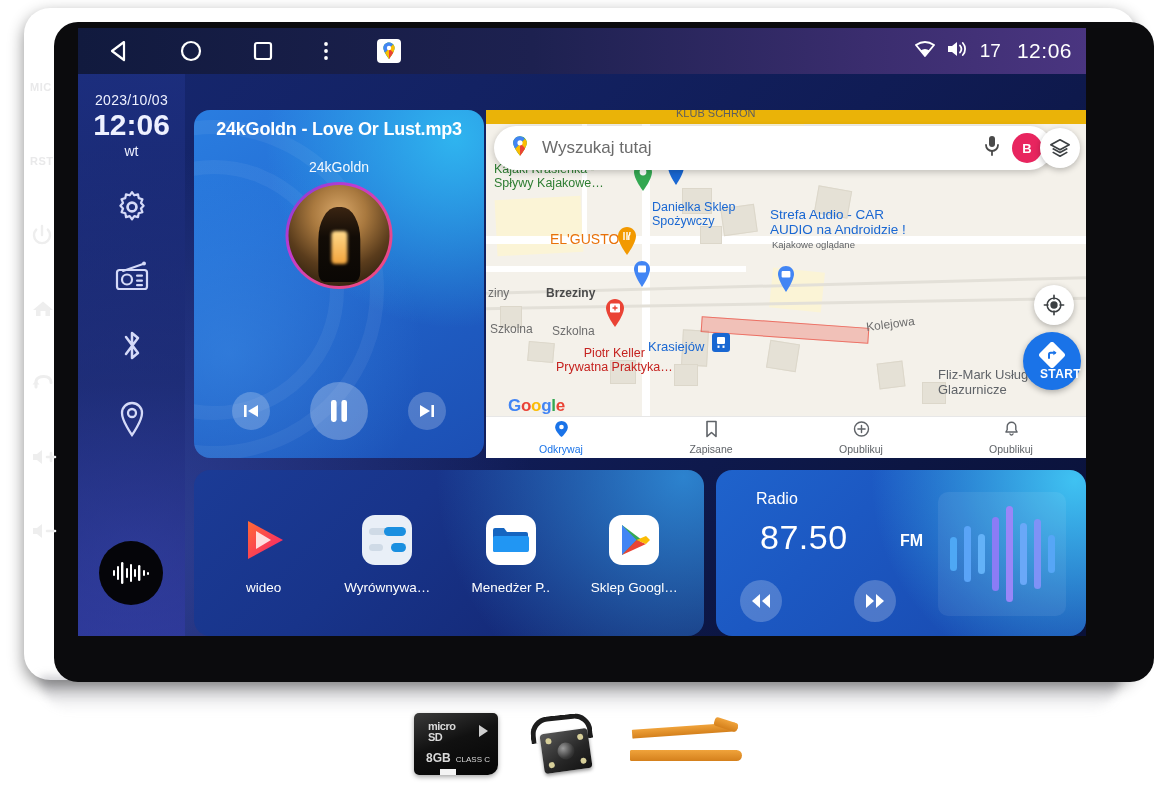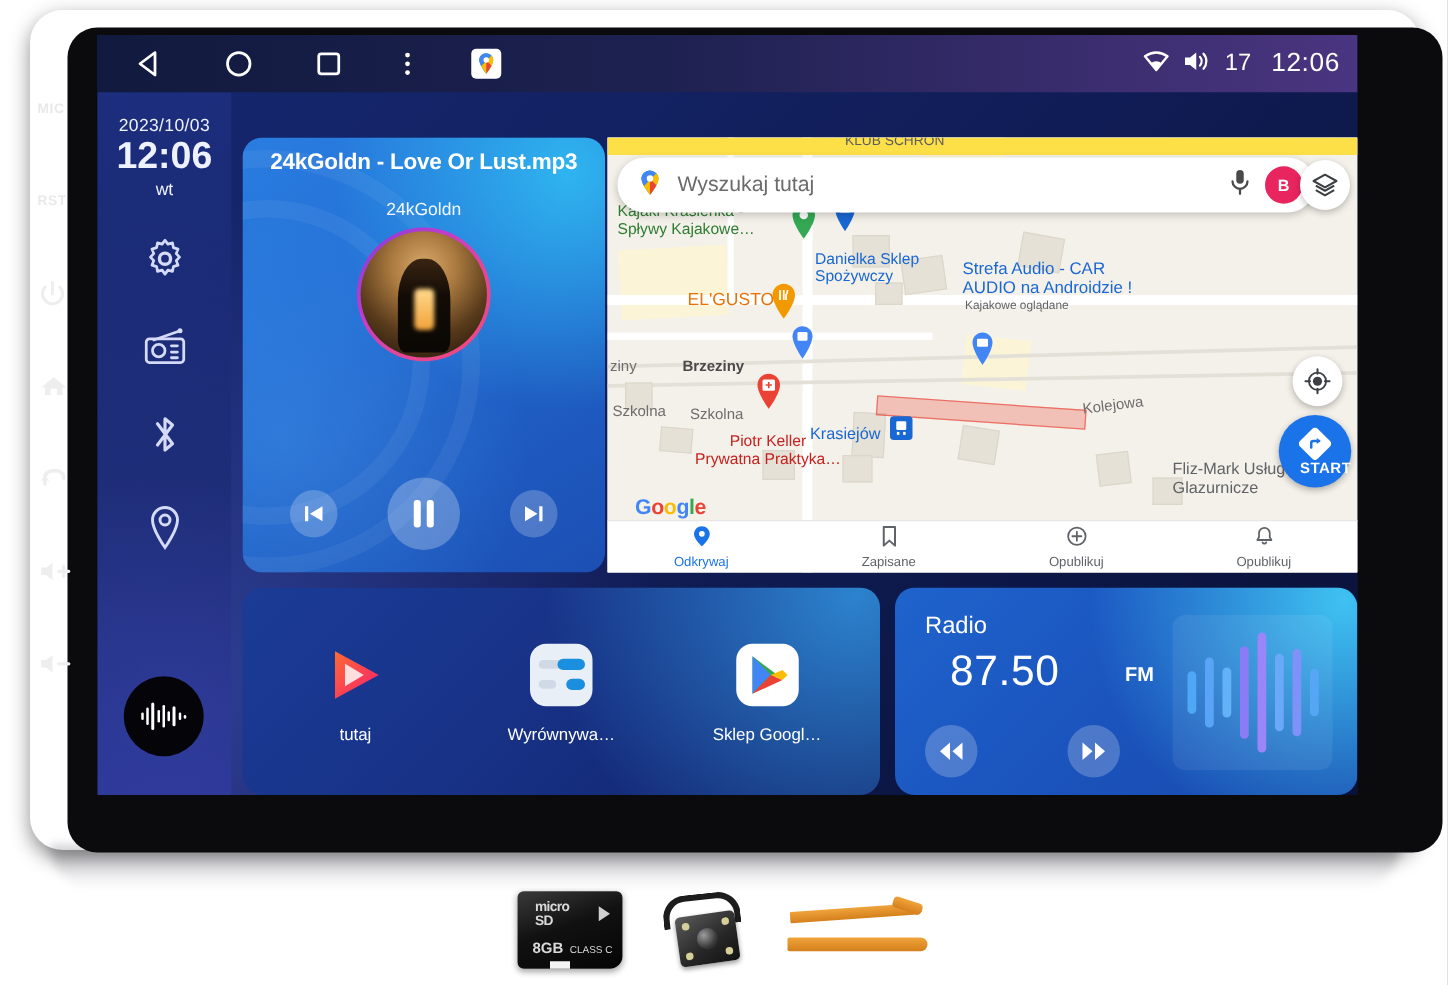--- a/index.html
+++ b/index.html
@@ -211,21 +211,21 @@
 
   #route-hl {
     position:absolute; left: 215px; top: 212px; width: 168px; height: 16px;
     background: rgba(234,67,53,.28);
     border: 1px solid rgba(234,67,53,.65);
     transform: rotate(4deg);
     z-index: 10;
   }
   #map-topclip {
     position:absolute; left:0; top:0; width:100%; height: 14px;
-    background:#fde047; z-index: 20; overflow:hidden;
+    background:#eab308; z-index: 20; overflow:hidden;
   }
   #map-topclip .tt { position:absolute; left: 190px; top: -3px; font-size:11px; color:#5e5e5e; white-space:nowrap;}
 
   
   #apps-card {
     position:absolute; left: 116px; top: 396px; width: 510px; height: 166px;
     border-radius: 16px;
     background:
       radial-gradient(circle at 96% 4%, rgba(52,160,235,.75) 0%, rgba(52,160,235,0) 48%),
       linear-gradient(135deg,#1b3b96 0%, #18348a 38%, #152b7a 70%, #13246a 100%);
@@ -238,21 +238,21 @@
 
   
   #radio-card {
     position:absolute; left: 638px; top: 396px; width: 370px; height: 166px;
     border-radius: 16px;
     background:
       radial-gradient(circle at 97% 6%, #3fc2f2 0%, rgba(63,194,242,0) 52%),
       linear-gradient(135deg,#1f63cc 0%, #1c58c2 35%, #1a4fb6 70%, #1846ab 100%);
     color:#fff; overflow:hidden;
   }
-  #radio-card .ttl { position:absolute; left: 24px; top: 20px; font-size: 19px; text-align: right; }
+  #radio-card .ttl { position:absolute; left: 40px; top: 20px; font-size: 16px; text-align: right; }
   #freq { position:absolute; left: 44px; top: 48px; font-size: 34px; font-weight:400; letter-spacing:.5px;}
   #band { position:absolute; left: 184px; top: 62px; font-size: 16px; font-weight:700; }
   #r-prev, #r-next {
     position:absolute; top: 110px; width: 42px; height: 42px; border-radius:50%;
     background: rgba(255,255,255,.22); display:flex; align-items:center; justify-content:center; cursor:pointer;
   }
   #r-prev { left: 24px; } #r-next { left: 138px; }
   #eq-box {
     position:absolute; right: 20px; top: 22px; width: 128px; height: 124px;
     border-radius: 10px; background: rgba(255,255,255,.07);
@@ -691,37 +691,47 @@
               <defs>
                   <linearGradient id="vidg" x1="0" y1="0" x2="1" y2="1">
                     <stop offset="0" stop-color="#FF6B35"></stop>
                     <stop offset="1" stop-color="#F61E6E"></stop>
                   </linearGradient>
                 </defs>
               <path d="M11 8 L46 27 L11 46 Z" fill="url(#vidg)"></path>
               <path d="M19 18 L34 27 L19 36 Z" fill="#ffffff" opacity=".82"></path>
             </svg>
           </div>
-          <div class="nm">tutaj</div>
+          <div class="nm">wideo</div>
         </div>
 
 
         <div class="app">
           <div class="ico">
             <svg width="54" height="54" viewBox="0 0 54 54">
               <rect x="2" y="2" width="50" height="50" rx="13" fill="#e9eff7"></rect>
               <rect x="9" y="15" width="20" height="7" rx="3.5" fill="#cfdae6"></rect>
               <rect x="24" y="14" width="22" height="9" rx="4.5" fill="#1a8fe0"></rect>
               <rect x="9" y="31" width="14" height="7" rx="3.5" fill="#cfdae6"></rect>
               <rect x="31" y="30" width="15" height="9" rx="4.5" fill="#1a8fe0"></rect>
             </svg>
           </div>
           <div class="nm">Wyrównywa…</div>
         </div>
 
+        <div class="app">
+          <div class="ico">
+            <svg width="54" height="54" viewBox="0 0 54 54">
+              <rect x="2" y="2" width="50" height="50" rx="13" fill="#ffffff"></rect>
+              <path d="M9 17a2 2 0 0 1 2-2h9l3 4h19a2 2 0 0 1 2 2v16a2 2 0 0 1-2 2H11a2 2 0 0 1-2-2z" fill="#1565C0"></path>
+              <rect x="9" y="23" width="36" height="16" rx="2" fill="#2196F3"></rect>
+            </svg>
+          </div>
+          <div class="nm">Menedżer P..</div>
+        </div>
 
         <div class="app">
           <div class="ico">
             <svg width="54" height="54" viewBox="0 0 54 54">
               <rect x="2" y="2" width="50" height="50" rx="13" fill="#ffffff"></rect>
               <path d="M15 12 L35 27 L15 42 Z" fill="#34A853"></path>
               <path d="M15 12 L15 42 L29.5 27 Z" fill="#4285F4"></path>
               <path d="M29.5 27 L15 42 L39 31 Z" fill="#EA4335"></path>
               <path d="M29.5 27 L39 31 L43 27 L39 23 Z" fill="#FBBC04"></path>
             </svg>

